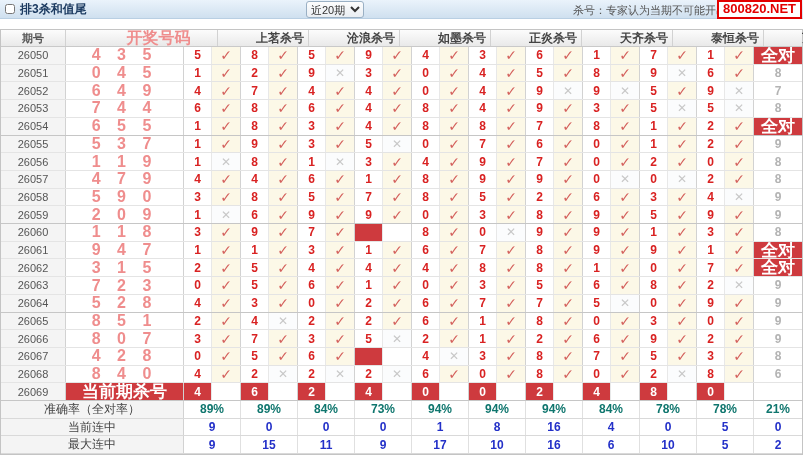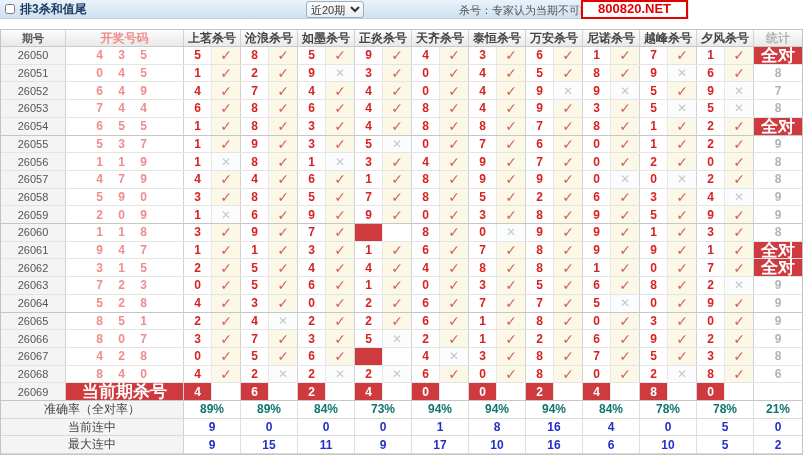--- a/index.html
+++ b/index.html
@@ -1,50 +1,50 @@
 <!DOCTYPE html>
 <html><head>
 <meta charset="utf-8">
 <style>
   * { box-sizing: border-box; margin: 0; padding: 0; }
   html,body { width: 803px; height: 455px; background: #fff; overflow: hidden;
     font-family: "Liberation Sans", "DejaVu Sans", sans-serif; }
 
   
-  .topbar { position: absolute; top: 0; left: 0; width: 689px; height: 19px;
+  .topbar { position: absolute; top: 0; left: 0; width: 803px; height: 19px;
     background: linear-gradient(#eaf3fb, #cfe0ef); border-bottom: 1px solid #b9cfe3;
     display: flex; align-items: center; }
   .topbar input[type=checkbox] { width: 10px; height: 10px; margin-left: 5px; }
   .title { font-size: 12px; font-weight: bold; color: #1b3a60; margin-left: 5px; }
   .range-select { position: absolute; left: 306px; top: 1px; width: 58px; height: 17px;
     font-size: 11px; border: 1px solid #9ab0c4; border-radius: 3px;
     background: linear-gradient(#fdfdfd,#e9eef3); color: #333; }
   .note { position: absolute; right: 76px; top: 3px; font-size: 11px; color: #555;
     white-space: nowrap; overflow: hidden; max-width: 230px; }
   .brand { position: absolute; right: 1px; top: 0; height: 19px; background: #fff;
     border: 2px solid #e30000; color: #e30000; font-weight: bold; font-size: 13px;
-    line-height: 14px; padding: 0 15px; z-index: 3; }
+    line-height: 14px; padding: 0 4px; z-index: 3; }
 
   
   .ktable { position: absolute; top: 29px; left: 0; width: 803px; height: 426px;
     border: 1px solid #c4c4c4; display: flex; flex-direction: column; }
   .row { display: flex; flex: 1 1 0; border-bottom: 1px solid #e4e4e4; min-height: 0; }
   .row:last-child { border-bottom: none; text-align: center; }
   .row.header { flex: 0 0 17px; background: linear-gradient(#fcfcfc,#e9e9e9);
-    border-bottom: 1px solid #c9c9c9; }
+    border-bottom: 1px solid #c9c9c9; gap: 34px; }
   .row.sep { border-bottom: 1px solid #c6c6c6; }
   .row.footer { border-bottom: 1px solid #d9d9d9; }
 
   .c { display: flex; align-items: center; justify-content: center;
     border-right: 1px solid #e8e8e8; font-size: 12px; min-width: 0; overflow: hidden; }
   .hcell { font-size: 12px; font-weight: bold; color: #444; border-right: 1px solid #d2d2d2; }
   .period { flex: 0 0 65px; background: #f4f4f4; color: #555; font-size: 11px;
     border-right: 1px solid #d2d2d2; }
   .row.header .period { background: transparent; }
-  .draw { flex: 0 0 118px; color: #ef8d8d; font-weight: bold; font-size: 12px;
+  .draw { flex: 0 0 118px; color: #ef8d8d; font-weight: bold; font-size: 16px;
     letter-spacing: 6px; border-right: 1px solid #d2d2d2; }
   .row.header .draw { letter-spacing: 0; }
   .expgroup { flex: 0 0 57px; }
   .num { flex: 0 0 28px; color: #d92222; font-weight: bold; background: #fff; }
   .num.block { background: #ce3a3e; }
   .num.redkill { background: #ce3a3e; color: #fff; }
   .mark { flex: 0 0 29px; border-right: 1px solid #d2d2d2; font-weight: bold; }
   .mark.h { background: #fcf8e7; color: #d4615d; font-size: 14px; }
   .mark.x { background: #fbfcfd; color: #c8c8c8; font-size: 12px; }
   .mark.e { background: #fff; }

